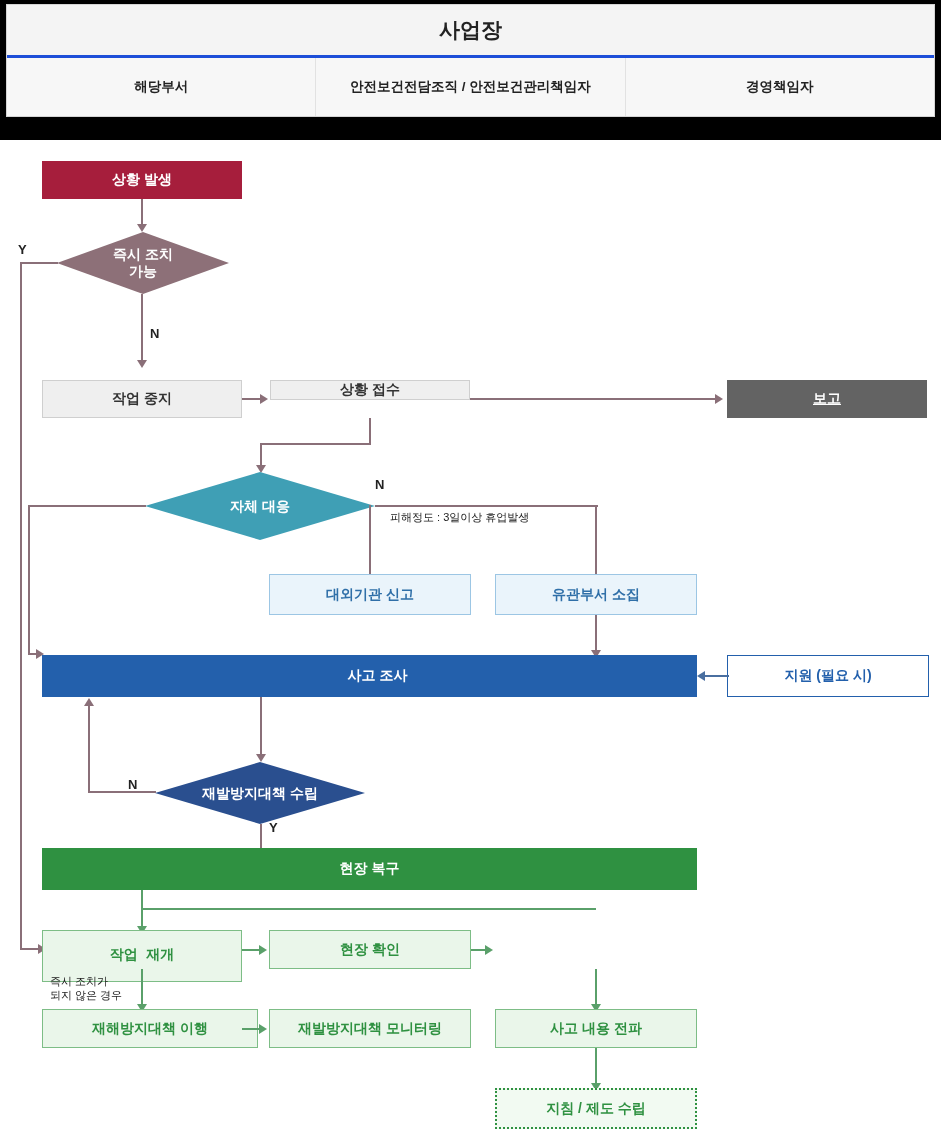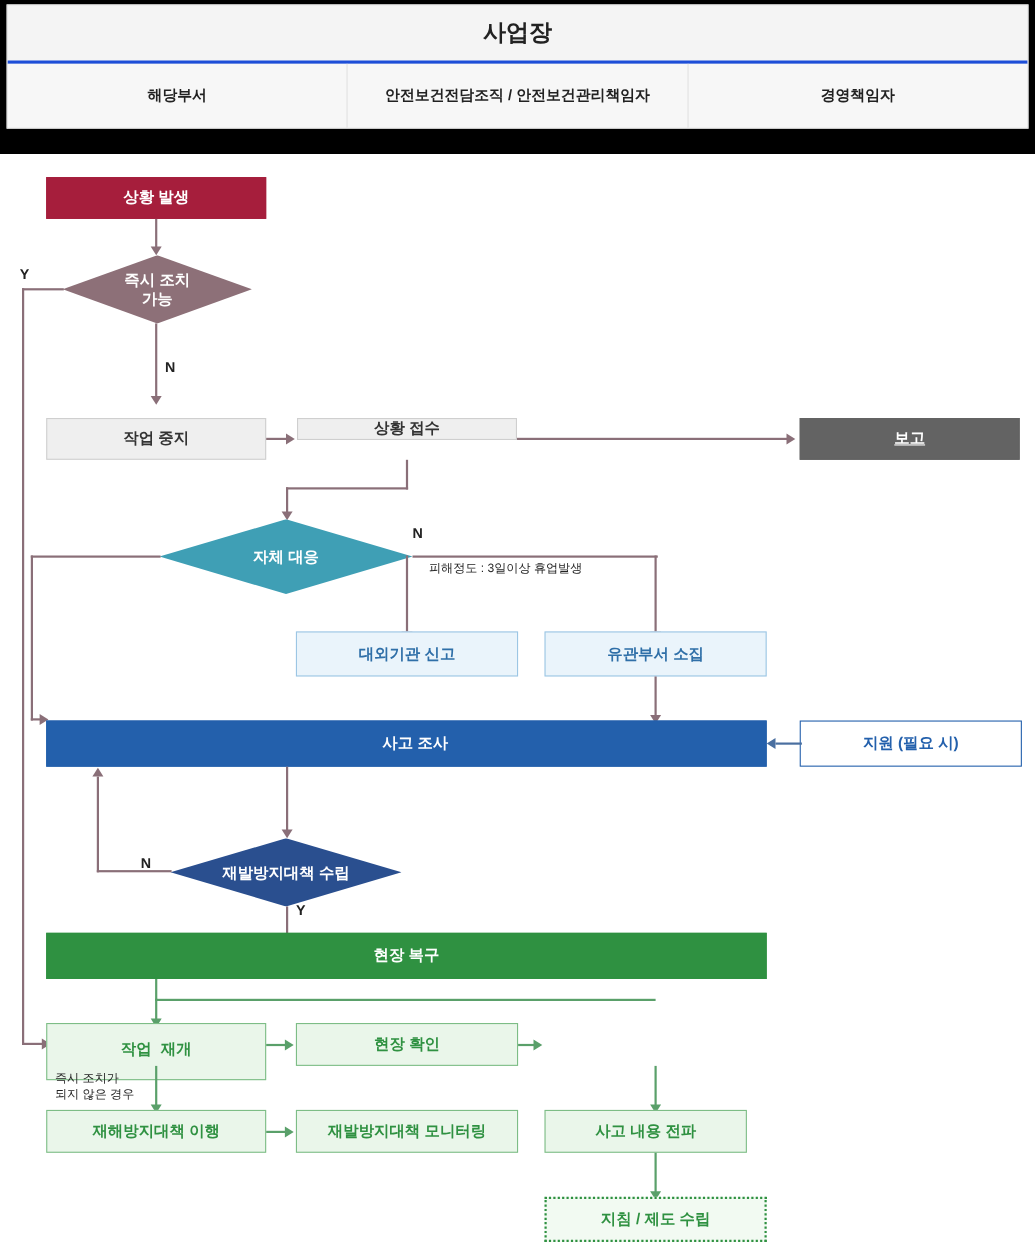--- a/index.html
+++ b/index.html
@@ -197,23 +197,23 @@
   <div class="ln gr" style="left:471px;top:809px;width:16px;height:2px;"></div>
   <div class="arrow ar-right" style="left:485px;top:805px;border-left:8px solid #5aa06a;"></div>
 
   <div class="ln gr" style="left:141px;top:829px;width:2px;height:39px;"></div>
   <div class="arrow ar-down" style="left:137px;top:864px;border-top:8px solid #5aa06a;"></div>
   <div class="note" style="left:50px;top:834px;"><span>즉시 조치가</span><br><span>되지 않은 경우</span></div>
 
   <div class="ln gr" style="left:595px;top:829px;width:2px;height:39px;"></div>
   <div class="arrow ar-down" style="left:591px;top:864px;border-top:8px solid #5aa06a;"></div>
 
-  <div class="node n-lightgreen" style="left:42px;top:869px;width:200px;height:39px;">재해방지대책 이행</div>
+  <div class="node n-lightgreen" style="left:42px;top:869px;width:216px;height:39px;">재해방지대책 이행</div>
   <div class="node n-lightgreen" style="left:269px;top:869px;width:202px;height:39px;">재발방지대책 모니터링</div>
-  <div class="node n-lightgreen" style="left:495px;top:869px;width:184px;height:39px;">사고 내용 전파</div>
+  <div class="node n-lightgreen" style="left:495px;top:869px;width:202px;height:39px;">사고 내용 전파</div>
   <div class="ln gr" style="left:242px;top:888px;width:19px;height:2px;"></div>
   <div class="arrow ar-right" style="left:259px;top:884px;border-left:8px solid #5aa06a;"></div>
 
   <div class="ln gr" style="left:595px;top:908px;width:2px;height:39px;"></div>
   <div class="arrow ar-down" style="left:591px;top:943px;border-top:8px solid #5aa06a;"></div>
   <div class="node n-dashgreen" style="left:495px;top:948px;width:202px;height:41px;">지침 / 제도 수립</div>
 
 </div>
 
 </body></html>

